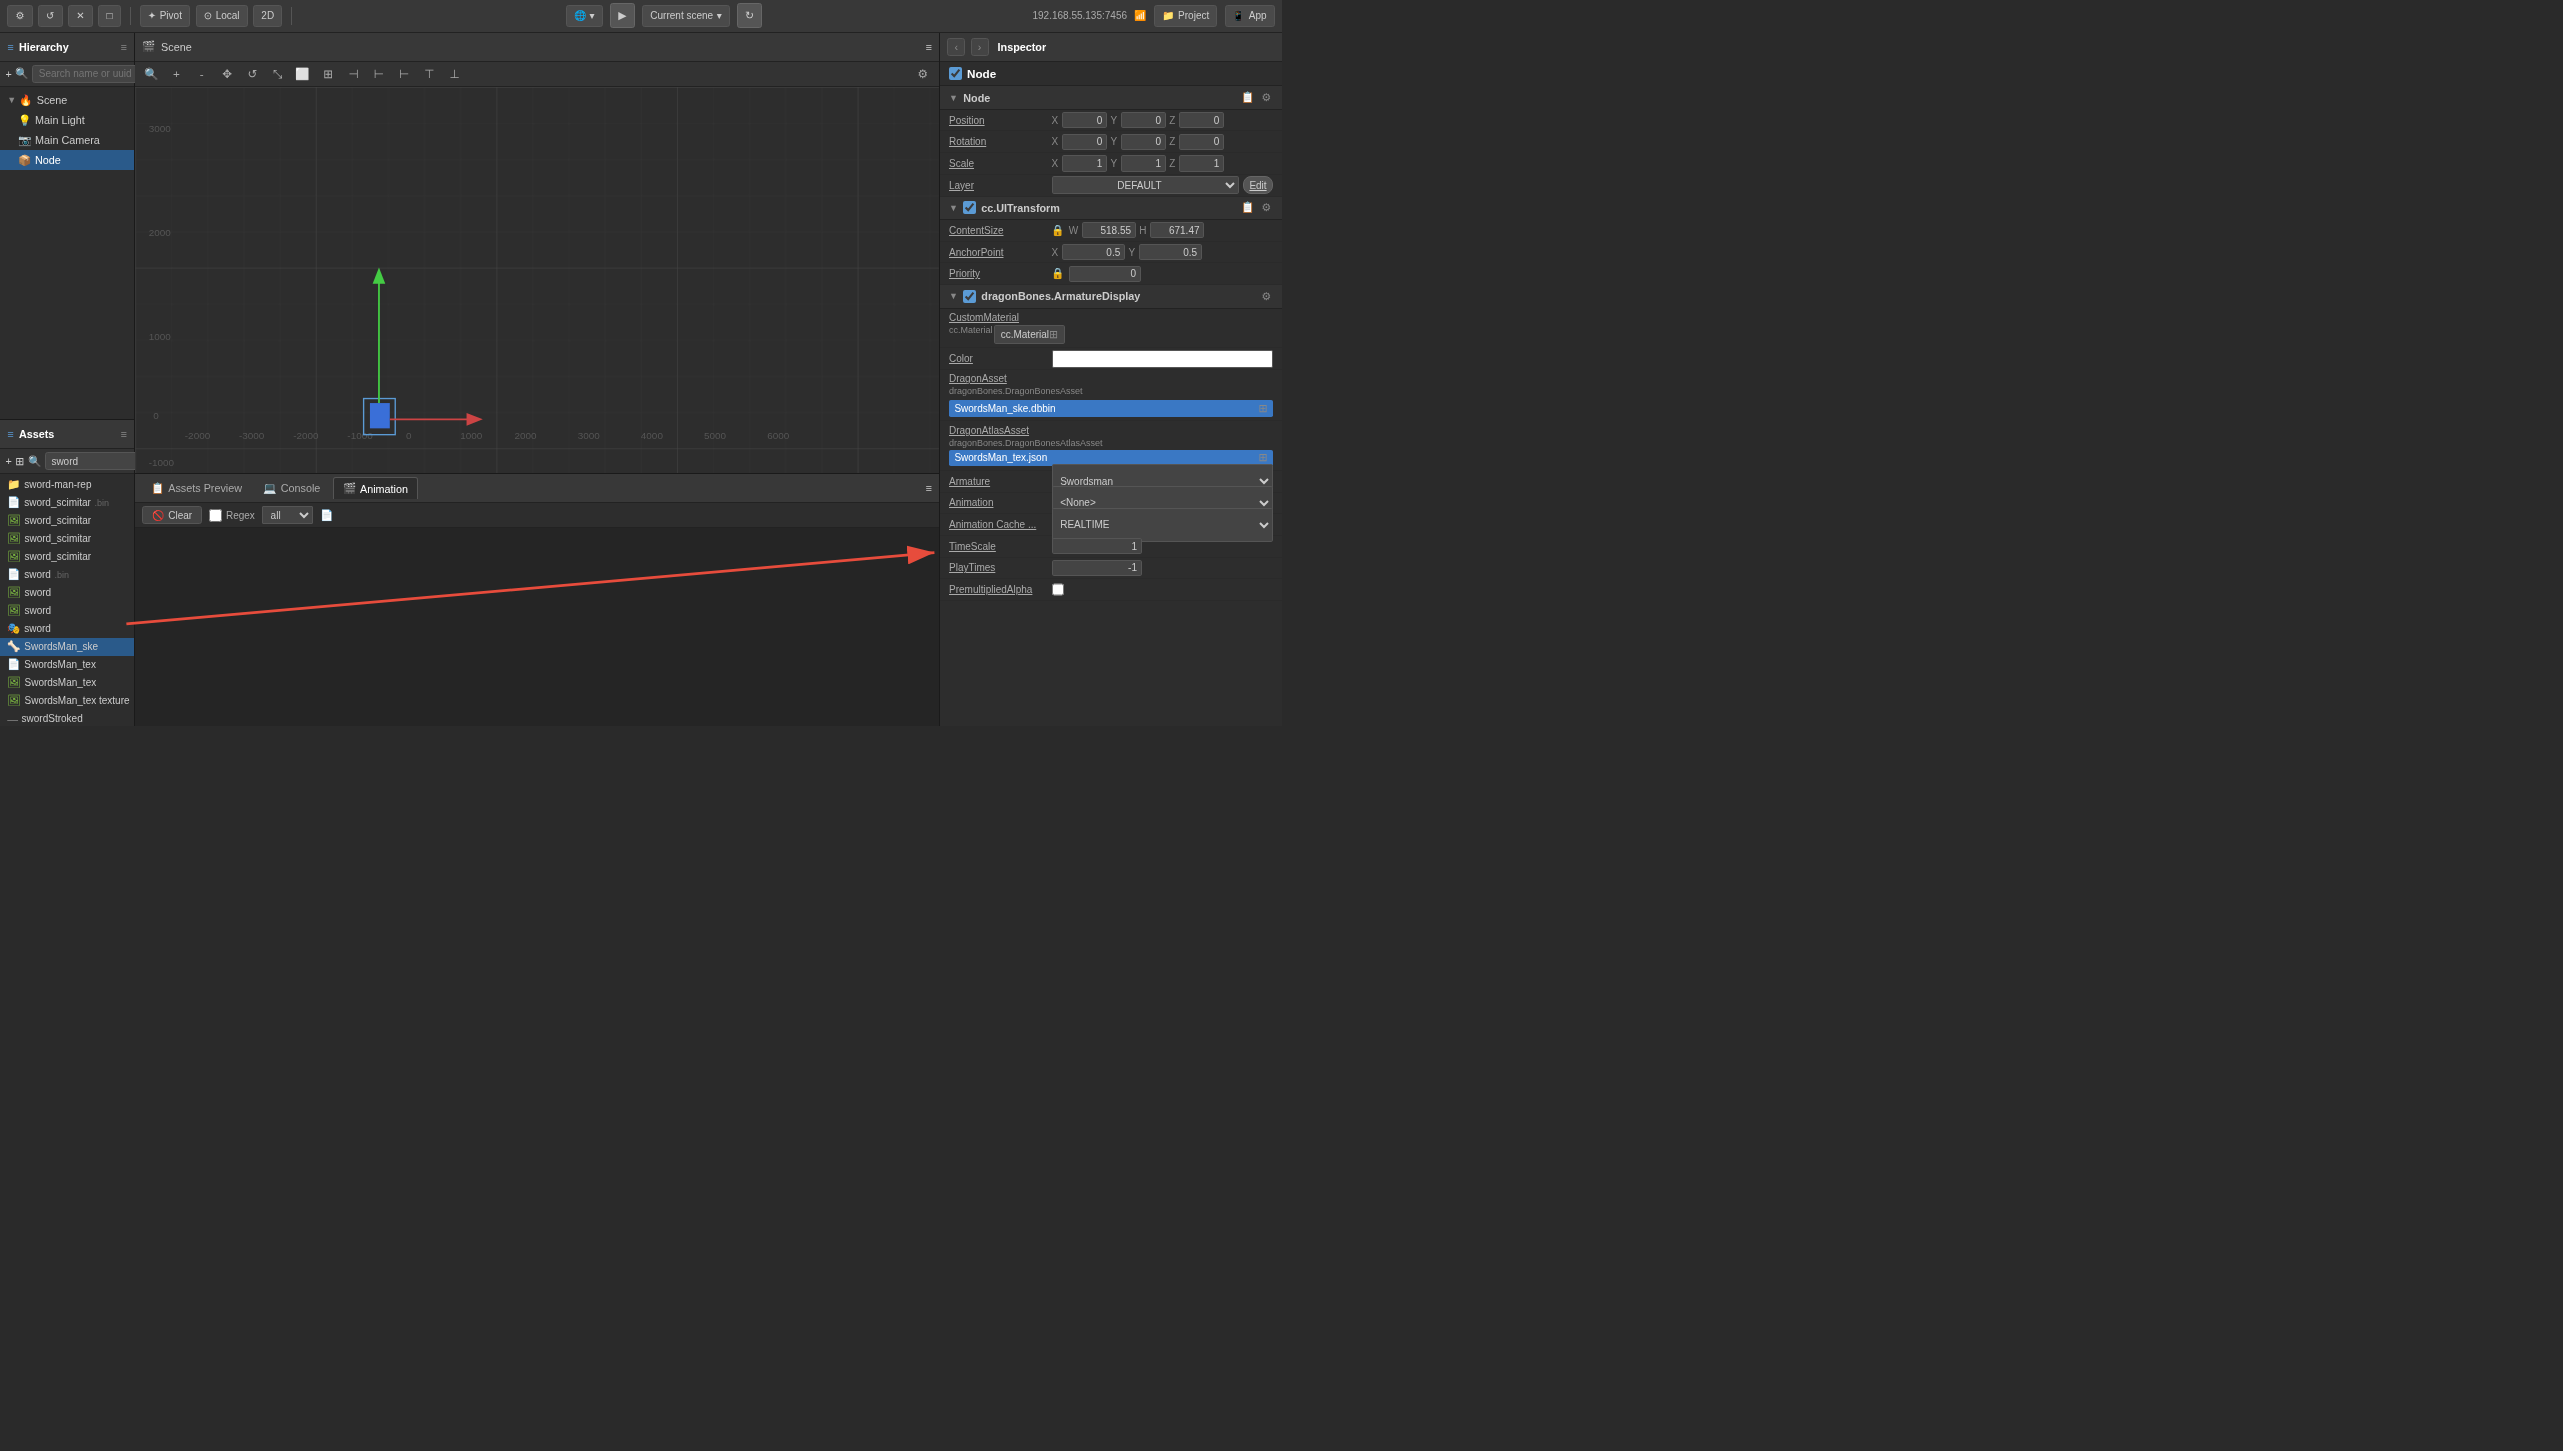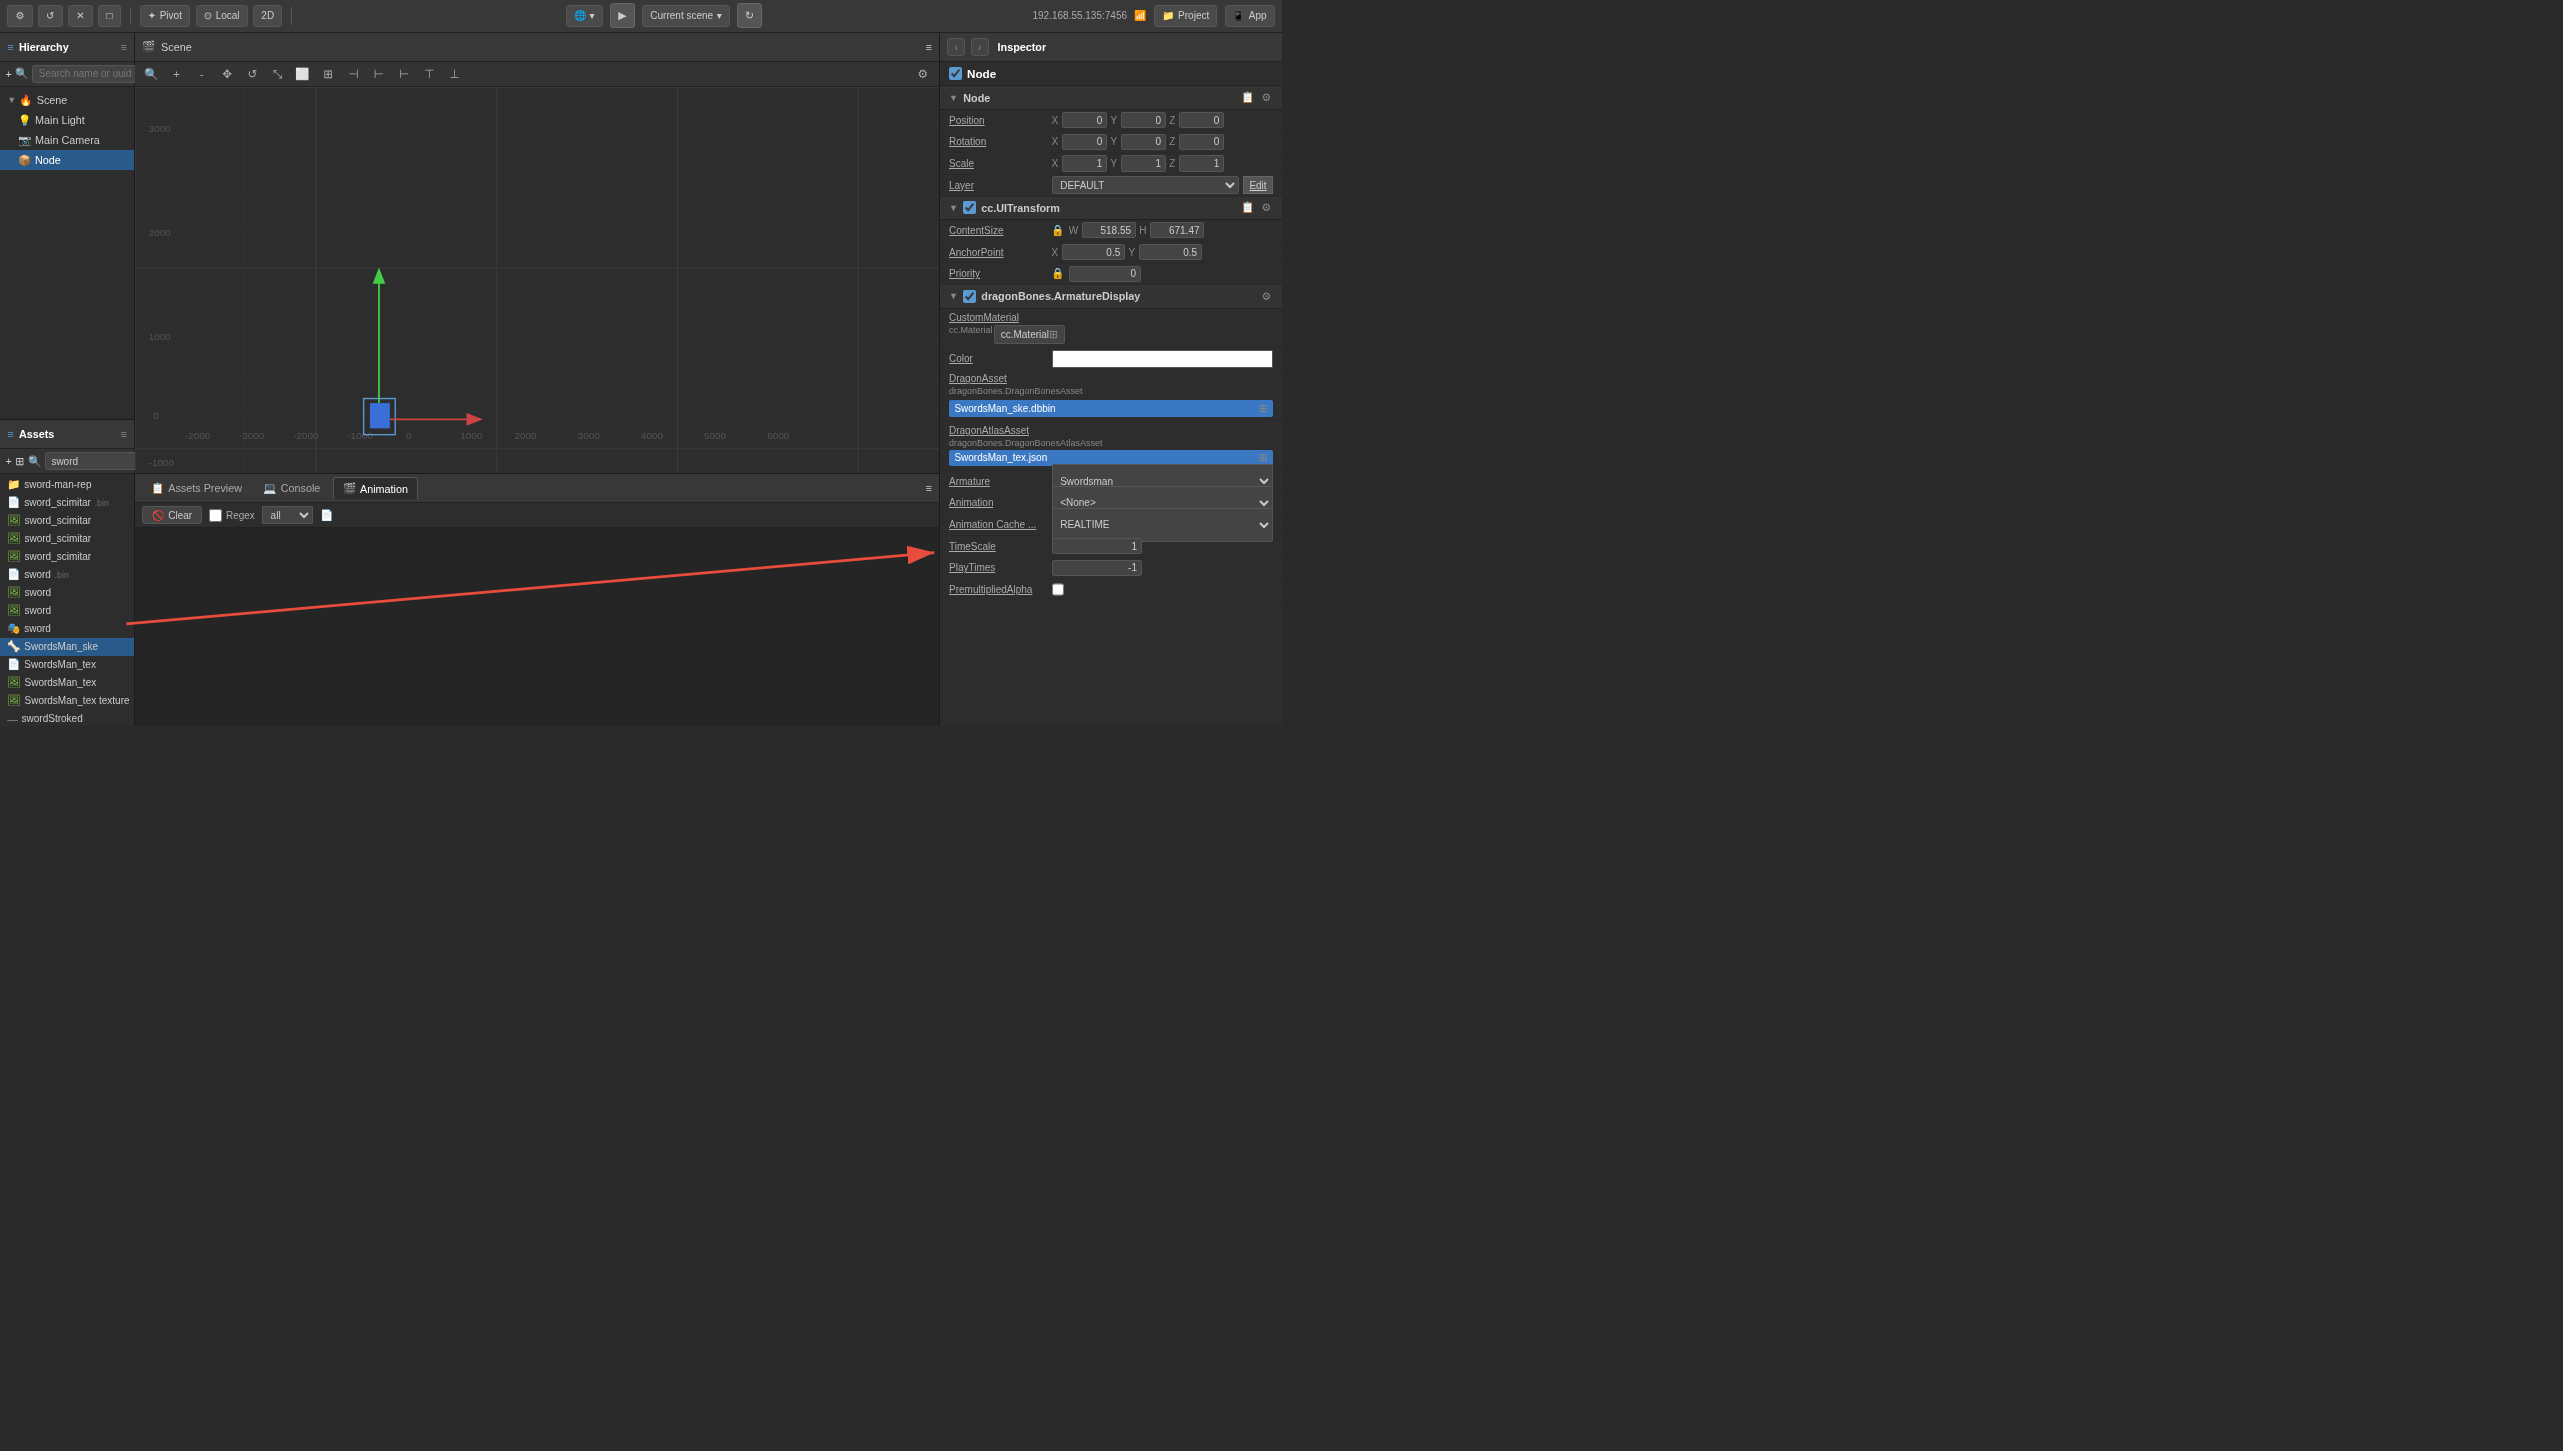--- a/index.html
+++ b/index.html
@@ -399,25 +399,26 @@
     .layer-select {
       flex: 1;
       background: #444;
       border: 0.9px solid #555;
       border-radius: 1.8px;
       color: #ccc;
       font-size: 10px;
       padding: 0.9px 3.6px;
       height: 18px;
       outline: none;
+      text-align: center;
     }
     .edit-btn {
       background: #555;
       border: 0.9px solid #666;
-      border-radius: 0;
+      border-radius: 8px;
       color: #ccc;
       font-size: 10px;
       padding: 0.9px 5.4px;
       height: 18px;
       cursor: pointer;
       text-decoration: underline;
     }
 
     .content-size-group {
       display: flex;

